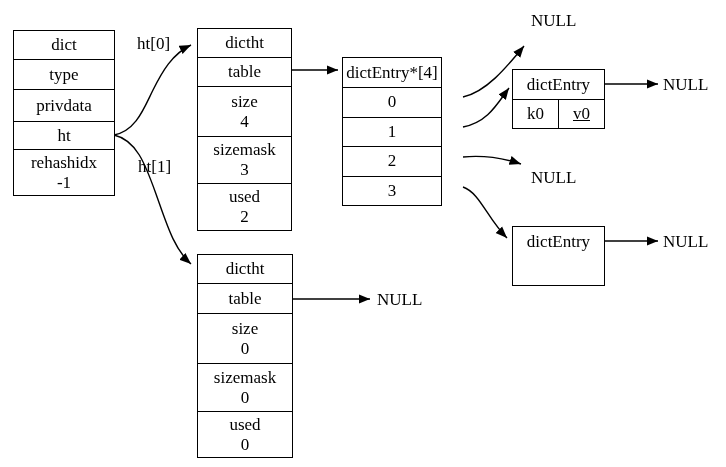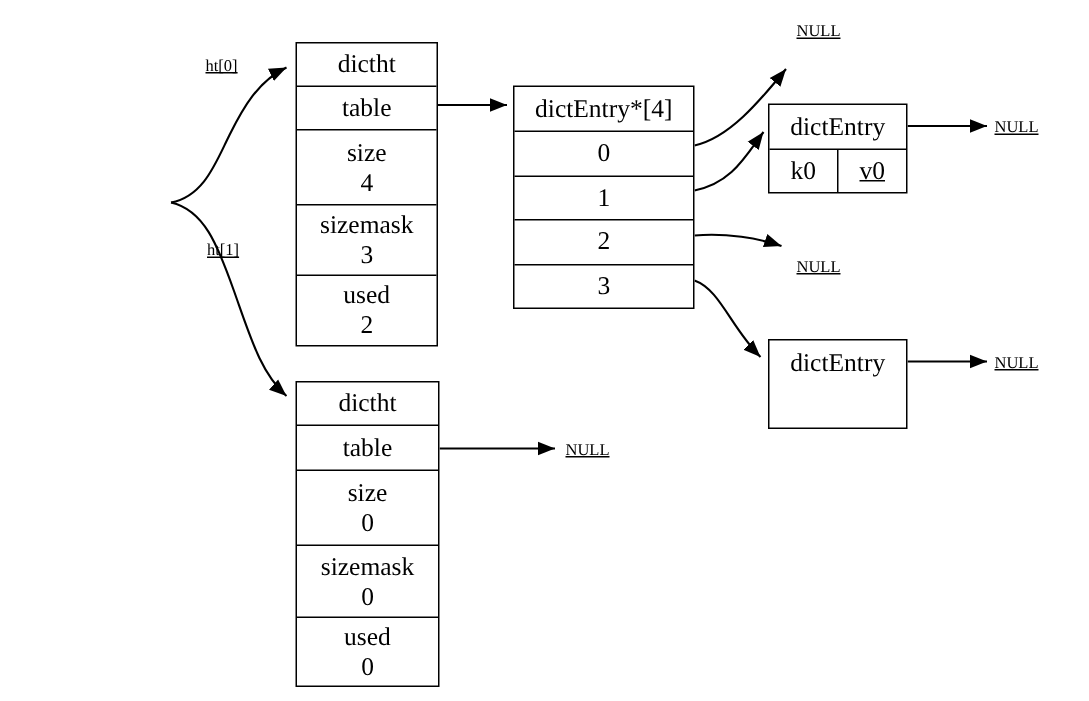--- a/index.html
+++ b/index.html
@@ -16,21 +16,21 @@
   }
   .row {
     box-sizing:border-box; display:flex; flex-direction:column;
     justify-content:center; align-items:center; flex:none; overflow:hidden;
   }
   .row + .row { border-top:1.4px solid #000; }
   .row.grow { flex:1 1 auto; }
   .kv { flex-direction:row; align-items:stretch; padding:0;text-align:center; }
   .cell { flex:1 1 0; display:flex; align-items:center; justify-content:center; }
   .cell + .cell { border-left:1.4px solid #000;text-decoration:underline; }
-  .lbl { position:absolute; font-size:11px; line-height:18px; white-space:nowrap;text-decoration:underline; }
+  .lbl { position:absolute; font-size:17px; line-height:18px; white-space:nowrap; }
 </style>
 </head>
 <body>
 
 <div class="stage">
 
   <svg class="wires" viewBox="0 0 726 467">
     <defs>
       <marker id="ah" markerUnits="userSpaceOnUse" markerWidth="14" markerHeight="12" refX="11.5" refY="5.5" orient="auto">
         <path d="M0,0.9 L11.5,5.5 L0,10.1 Z" fill="#000"></path>
@@ -43,20 +43,38 @@
       <path d="M463,97 C486,92 506,68 524,46" marker-end="url(#ah)"></path>
       <path d="M463,127 C488,122 497,104 509,88" marker-end="url(#ah)"></path>
       <path d="M463,157 C484,155 506,159 521,164" marker-end="url(#ah)"></path>
       <path d="M463,187 C480,193 487,218 507,238" marker-end="url(#ah)"></path>
       <path d="M605,84 L658,84" marker-end="url(#ah)"></path>
       <path d="M605,241 L658,241" marker-end="url(#ah)"></path>
       <path d="M293,299 L370,299" marker-end="url(#ah)"></path>
     </g>
   </svg>
 
+  <div class="node" style="left:13px;top:30px;width:102px;height:166px">
+    <div class="row" style="height:28px">
+        <span>dict</span>
+      </div>
+    <div class="row" style="height:30px">
+        <span>type</span>
+      </div>
+    <div class="row" style="height:32px">
+        <span>privdata</span>
+      </div>
+    <div class="row" style="height:28px">
+        <span>ht</span>
+      </div>
+    <div class="row grow">
+      <span>rehashidx</span>
+      <span>-1</span>
+    </div>
+  </div>
 
   <div class="node" style="left:197px;top:28px;width:95px;height:203px">
     <div class="row" style="height:28px">
         <span>dictht</span>
       </div>
     <div class="row" style="height:29px">
         <span>table</span>
       </div>
     <div class="row" style="height:50px">
       <span>size</span>
@@ -65,21 +83,21 @@
     <div class="row" style="height:47px">
       <span>sizemask</span>
       <span>3</span>
     </div>
     <div class="row grow">
       <span>used</span>
       <span>2</span>
     </div>
   </div>
 
-  <div class="node" style="left:342px;top:57px;width:121px;height:149px">
+  <div class="node" style="left:342px;top:57px;width:100px;height:149px">
     <div class="row" style="height:29px">
         <span>dictEntry*[4]</span>
       </div>
     <div class="row grow">
         <span>0</span>
       </div>
     <div class="row grow">
         <span>1</span>
       </div>
     <div class="row grow">

